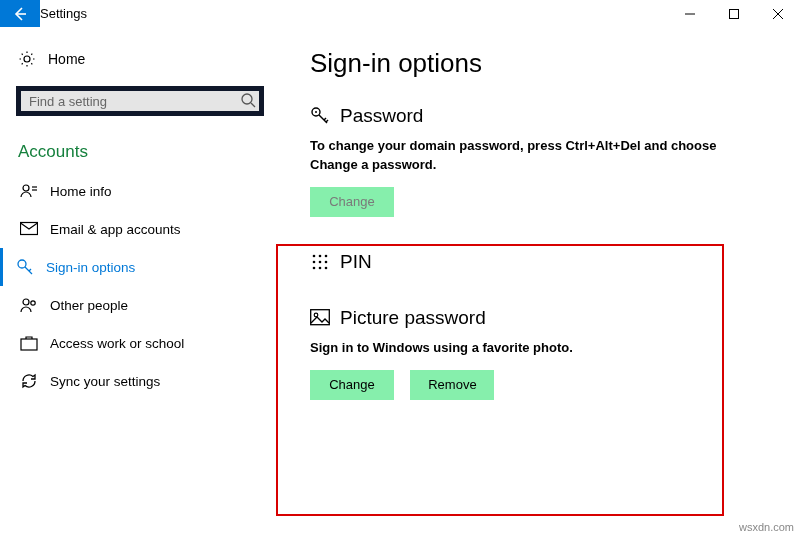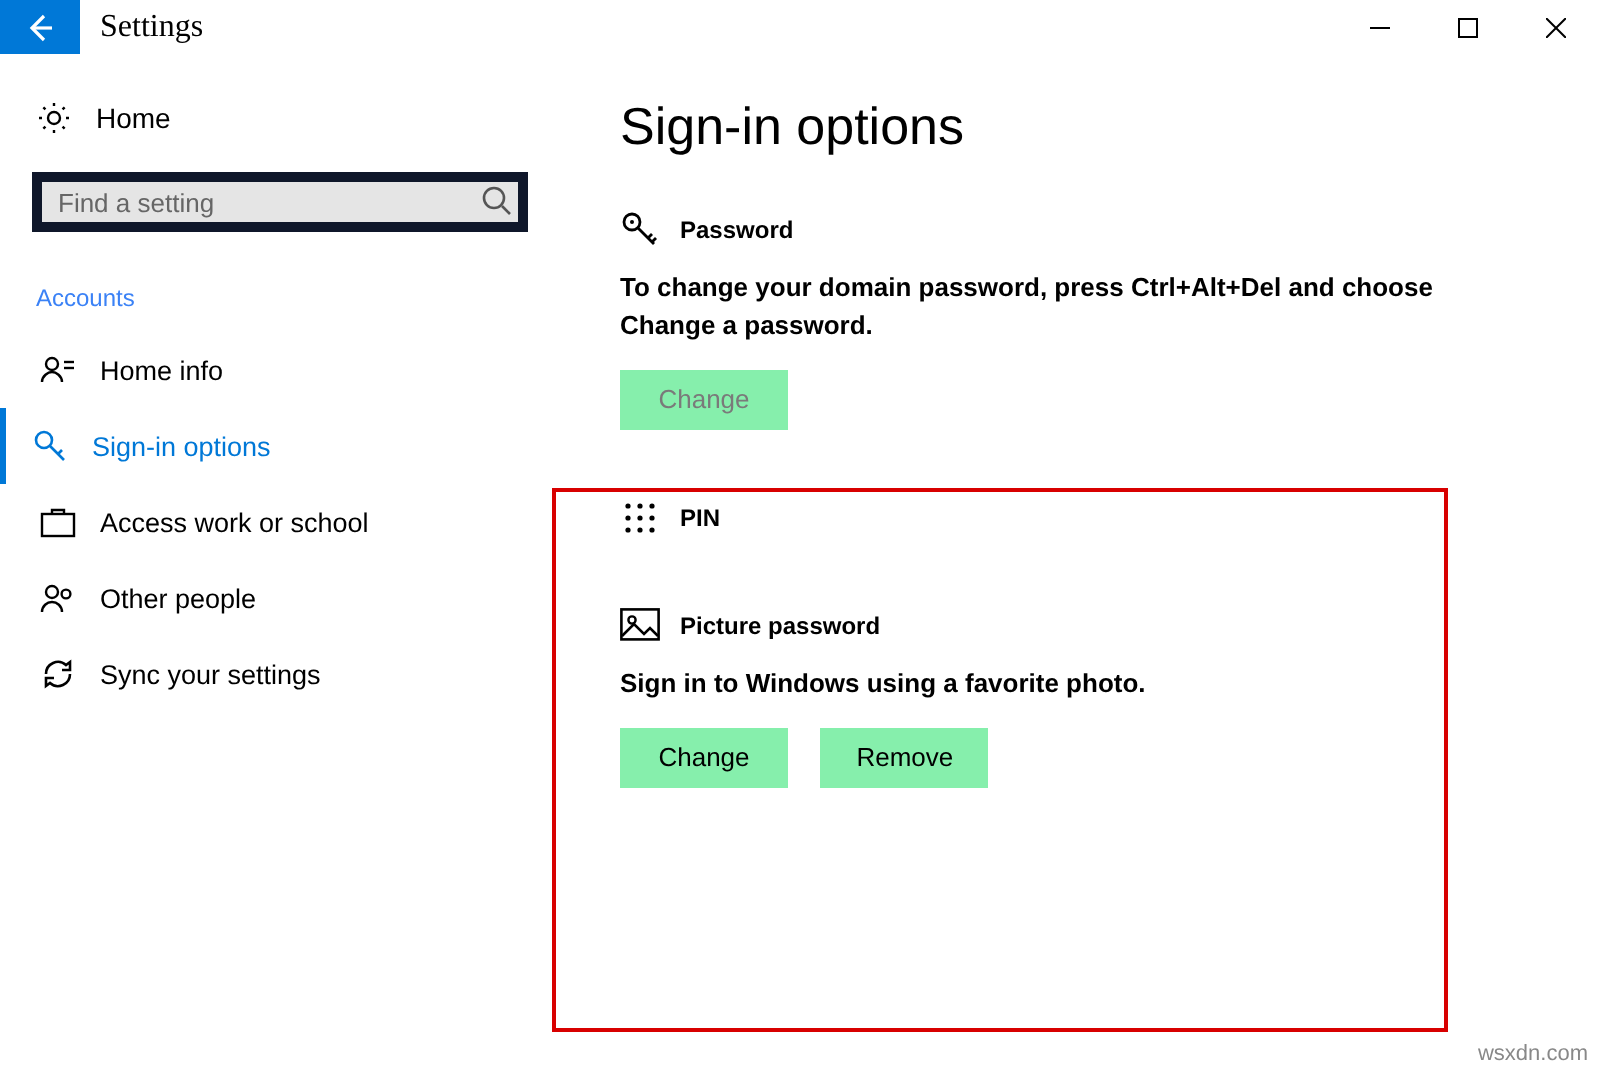--- a/index.html
+++ b/index.html
@@ -1,40 +1,40 @@
 <!DOCTYPE html>
 <html><head>
   <meta charset="utf-8">
   <style>
     * { box-sizing: border-box; margin: 0; padding: 0; }
     body { font-family: "Segoe UI", Arial, sans-serif; background: #ffffff; color: #000; width: 800px; height: 535px; overflow: hidden; position: relative; }
     .titlebar { height: 28px; display: flex; align-items: stretch; border-bottom: 1px solid #fff; }
     .back-btn { width: 40px; background: #0078d7; color: #fff; display: flex; align-items: center; justify-content: center; font-size: 16px; }
-    .title { flex: 1; display: flex; align-items: center; padding-left: 10px; font-size: 16px; font-family: Liberation Serif, serif; }
+    .title { flex: 1; display: flex; align-items: center; font-size: 13px; }
     .win-controls { display: flex; }
     .win-btn { width: 44px; display: flex; align-items: center; justify-content: center; font-size: 12px; font-family: "Segoe UI Symbol", sans-serif; }
     .content { display: flex; height: calc(100% - 28px); }
     .sidebar { width: 280px; padding: 18px 16px 0 16px; }
     .home-row { display: flex; align-items: center; gap: 12px; font-size: 14px; margin-bottom: 14px; padding: 4px 2px; }
     .gear-icon svg { width: 18px; height: 18px; }
     .search-wrap { position: relative; margin-bottom: 26px; }
     .search-input { width: 100%; height: 30px; border: 5px solid #0f172a; padding: 0 30px 0 8px; font-size: 13px; background: #e5e5e5; }
     .search-input::placeholder { color: #666; }
     .search-icon { position: absolute; right: 8px; top: 6px; color: #555; }
-    .section-header { color: #3b82f6; font-size: 12px; margin-bottom: 10px; padding-left: 2px; }
+    .section-header { color: #15803d; font-size: 17px; margin-bottom: 10px; padding-left: 2px; }
     .nav-item { display: flex; align-items: center; gap: 12px; height: 38px; padding: 0 2px 0 4px; font-size: 13.5px; cursor: pointer; }
     .nav-item .ico { width: 18px; height: 18px; display: flex; align-items: center; justify-content: center; color: #000; }
     .nav-item.active { color: #0078d7; border-left: 3px solid #0078d7; margin-left: -16px; padding-left: 13px; }
     .nav-item.active .ico { color: #0078d7; }
     .main { flex: 1; padding: 20px 40px 0 30px; position: relative; }
     .page-title { font-size: 26px; font-weight: 400; margin-bottom: 26px; }
     .section { margin-bottom: 34px; }
     .section-h { display: flex; align-items: center; gap: 10px; margin-bottom: 10px; }
     .section-h .sico { width: 20px; height: 20px; display: flex; align-items: center; justify-content: center; }
-    .section-h h2 { font-size: 12px; font-weight: 700; }
+    .section-h h2 { font-size: 19px; font-weight: 400; }
     .desc { font-size: 13px; color: #000; line-height: 1.45; margin-bottom: 12px; max-width: 420px; font-weight: bold; }
     .btn { display: inline-block; min-width: 84px; height: 30px; line-height: 30px; text-align: center; background: #86efac; border: none; font-size: 13px; color: #000; margin-right: 12px; padding: 0 14px; }
     .btn.disabled { color: #7a7a7a; }
     .highlight-box { position: absolute; border: 2px solid #d80000; pointer-events: none; }
     .watermark { position: absolute; right: 6px; bottom: 2px; font-size: 11px; color: #888; }
     svg { display: block; }
   </style>
 </head>
 <body>
 
@@ -96,51 +96,60 @@
         <svg width="18" height="18" viewBox="0 0 18 18">
             <circle cx="6" cy="6" r="3" stroke="#000" fill="none" stroke-width="1.2"></circle>
             <path d="M1 15c0-3 3-5 5-5s5 2 5 5" stroke="#000" fill="none" stroke-width="1.2"></path>
             <line x1="12" y1="5" x2="17" y2="5" stroke="#000" stroke-width="1.2"></line>
             <line x1="12" y1="8" x2="17" y2="8" stroke="#000" stroke-width="1.2"></line>
           </svg>
       </span>
       <span>Home info</span>
     </div>
 
+    <div class="nav-item">
+      <span class="ico">
+        <svg width="18" height="18" viewBox="0 0 18 14">
+            <rect x="0.5" y="0.5" width="17" height="12" stroke="#000" fill="none" stroke-width="1.2"></rect>
+            <path d="M0.5 1 L9 7 L17.5 1" stroke="#000" fill="none" stroke-width="1.2"></path>
+          </svg>
+      </span>
+      <span>Email &amp; app accounts</span>
+    </div>
 
     <div class="nav-item active">
       <span class="ico">
         <svg width="18" height="18" viewBox="0 0 18 18">
             <circle cx="6" cy="6" r="4" stroke="#0078d7" fill="none" stroke-width="1.3"></circle>
             <line x1="9" y1="9" x2="16" y2="16" stroke="#0078d7" stroke-width="1.3"></line>
             <line x1="13" y1="13" x2="15" y2="11" stroke="#0078d7" stroke-width="1.3"></line>
           </svg>
       </span>
       <span>Sign-in options</span>
     </div>
 
     <div class="nav-item">
       <span class="ico">
+        <svg width="18" height="18" viewBox="0 0 18 18">
+            <circle cx="6" cy="6" r="3" stroke="#000" fill="none" stroke-width="1.2"></circle>
+            <circle cx="13" cy="7" r="2.2" stroke="#000" fill="none" stroke-width="1.2"></circle>
+            <path d="M1 16c0-3 2.5-5 5-5s5 2 5 5" stroke="#000" fill="none" stroke-width="1.2"></path>
+          </svg>
+      </span>
+      <span>Other people</span>
+    </div>
+
+    <div class="nav-item">
+      <span class="ico">
         <svg width="18" height="18" viewBox="0 0 18 16">
             <rect x="1" y="4" width="16" height="11" stroke="#000" fill="none" stroke-width="1.2"></rect>
             <path d="M6 4V2h6v2" stroke="#000" fill="none" stroke-width="1.2"></path>
           </svg>
       </span>
       <span>Access work or school</span>
-    </div>
-
-    <div class="nav-item">
-      <span class="ico">
-        <svg width="18" height="18" viewBox="0 0 18 18">
-            <circle cx="6" cy="6" r="3" stroke="#000" fill="none" stroke-width="1.2"></circle>
-            <circle cx="13" cy="7" r="2.2" stroke="#000" fill="none" stroke-width="1.2"></circle>
-            <path d="M1 16c0-3 2.5-5 5-5s5 2 5 5" stroke="#000" fill="none" stroke-width="1.2"></path>
-          </svg>
-      </span>
-      <span>Other people</span>
     </div>
 
     <div class="nav-item">
       <span class="ico">
         <svg width="18" height="18" viewBox="0 0 18 18">
             <path d="M3 9a6 6 0 0110-4.5L15 3v4h-4" stroke="#000" fill="none" stroke-width="1.3"></path>
             <path d="M15 9a6 6 0 01-10 4.5L3 15v-4h4" stroke="#000" fill="none" stroke-width="1.3"></path>
           </svg>
       </span>
       <span>Sync your settings</span>

